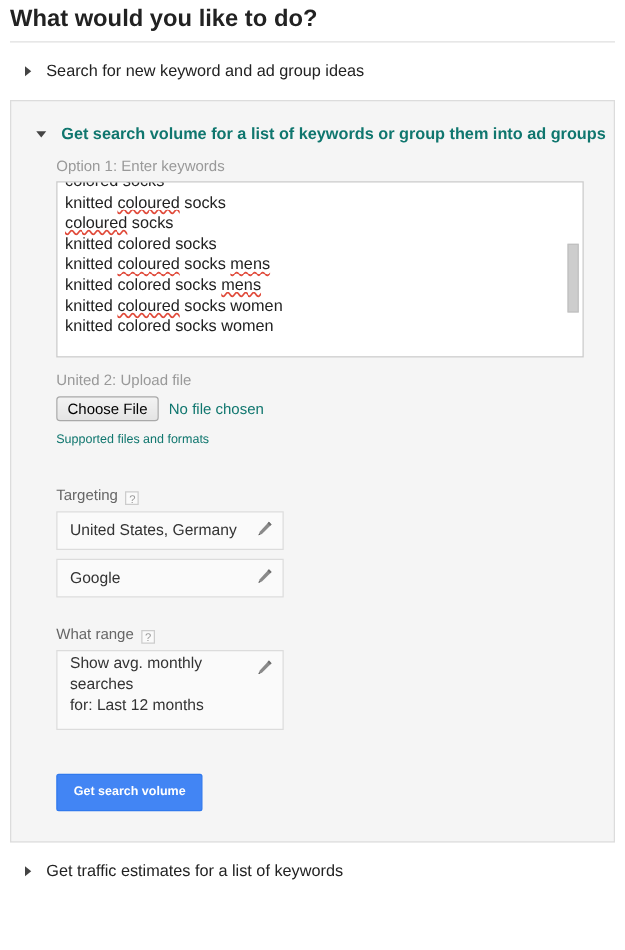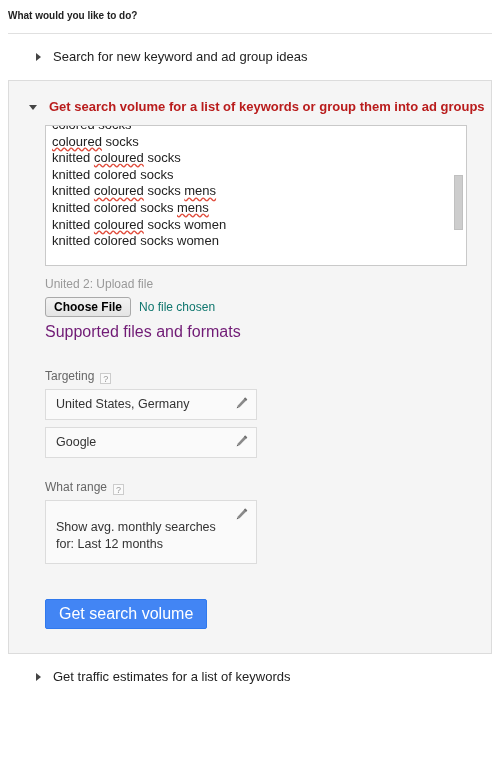--- a/index.html
+++ b/index.html
@@ -12,41 +12,41 @@
     height: 760px;
     overflow: hidden;
     font-family: "Liberation Sans", sans-serif;
     font-size: 13px;
     color: #222222;
     -webkit-font-smoothing: antialiased;
   }
 
   
   .page-heading {
-    font-size: 10px;
+    font-size: 19px;
     font-weight: bold;
     color: #222222;
     padding: 8px 4px 0 8px;
     line-height: 16px;
   }
   .hr-top {
     border-top: 1px solid #e0e0e0;
     margin: 9px 8px 0 8px;
     height: 0;
     font-size: 0;
   }
 
   
   .acc-row {
     height: 46px;
     display: flex;
     align-items: center;
     padding-left: 20px;
   }
-  .acc-row.collapsed-row { height: 46px; margin-left: 16px; }
+  .acc-row.collapsed-row { height: 46px; }
 
   .tri {
     width: 0;
     height: 0;
     margin-right: 12px;
     flex: 0 0 auto;
   }
   .tri-right {
     border-top: 4px solid transparent;
     border-bottom: 4px solid transparent;
@@ -59,21 +59,21 @@
   }
 
   .acc-label {
     font-size: 13px;
     color: #222222;
     line-height: 16px;
   }
   .acc-label-link {
     font-size: 13px;
     font-weight: bold;
-    color: #b91c1c;
+    color: #0f766e;
     line-height: 16px;
     cursor: pointer;
   }
 
   
   .panel {
     margin: 0 8px;
     background: #f5f5f5;
     border: 1px solid #dcdcdc;
     box-sizing: border-box;
@@ -176,41 +176,40 @@
   .choose-file-btn {
     font-family: "Liberation Sans", sans-serif;
     font-size: 12px;
     color: #000000;
     background: linear-gradient(#f3f3f3, #e4e4e4);
     border: 1px solid #a9a9a9;
     border-radius: 3px;
     padding: 2px 8px;
     line-height: 14px;
     cursor: pointer;
-    font-weight: bold;
   }
   .no-file-text {
     font-size: 12px;
     color: #0f766e;
     margin-left: 8px;
   }
   .link {
-    font-size: 16px;
-    color: #701a75;
+    font-size: 10px;
+    color: #0f766e;
     text-decoration: none;
     cursor: pointer;
     line-height: 16px;
     display: inline-block;
     margin-top: 6px;
   }
 
   
   .sel-field {
     position: relative;
-    width: 212px;
+    width: 182px;
     background: #fafafa;
     border: 1px solid #dcdcdc;
     box-sizing: border-box;
     padding: 6px 26px 6px 10px;
     margin-bottom: 7px;
     cursor: pointer;
   }
   .sel-text {
     font-size: 12.5px;
     color: #333333;
@@ -225,22 +224,22 @@
     height: 14px;
   }
 
   
   .btn-primary {
     display: inline-block;
     background: #4285f4;
     border: 1px solid #3079ed;
     border-radius: 2px;
     color: #ffffff;
-    font-size: 16px;
-    font-weight: normal;
+    font-size: 10px;
+    font-weight: bold;
     font-family: "Liberation Sans", sans-serif;
     padding: 7px 13px;
     line-height: 14px;
     cursor: pointer;
   }
 
   .spacer-24 { height: 24px; }
   .spacer-14 { height: 14px; }
   .spacer-10 { height: 10px; }
   .spacer-28 { height: 28px; }
@@ -259,31 +258,32 @@
 <div class="panel">
 
   <div class="panel-head">
     <span class="tri tri-down"></span>
     <span class="acc-label-link">Get search volume for a list of keywords or group them into ad groups</span>
   </div>
 
   <div class="panel-body">
 
     
+    <div class="field-label">Option 1: Enter keywords</div>
 
     <div class="kw-box">
       <div class="kw-inner">
         <div class="kw-line">
           <span>colored socks</span>
         </div>
         <div class="kw-line">
+          knitted <span class="sp">coloured</span> socks
+        </div>
+        <div class="kw-line">
           <span class="sp">coloured</span> socks
-        </div>
-        <div class="kw-line">
-          knitted <span class="sp">coloured</span> socks
         </div>
         <div class="kw-line">
           <span>knitted colored socks</span>
         </div>
         <div class="kw-line">
           knitted <span class="sp">coloured</span> socks <span class="sp">mens</span>
         </div>
         <div class="kw-line">
           knitted colored socks <span class="sp">mens</span>
         </div>
@@ -337,21 +337,21 @@
 
 
     <div class="spacer-14"></div>
 
     
     <div class="field-label-dark">
       <span>What range</span>
       <span class="help-icon">?</span>
     </div>
 
-    <div class="sel-field" style="padding-top:18px;padding-bottom:10px;">
+    <div class="sel-field" style="padding-top:1px;padding-bottom:10px;">
       <span class="sel-text">Show avg. monthly searches
 for: Last 12 months</span>
       <svg class="pencil" viewBox="0 0 16 16">
         <path d="M11.6 1.6 L14 4 L5.2 12.8 L2 14 L3.2 10.8 Z" fill="#8a8a8a"></path>
         <path d="M11.6 1.6 L14 4 L12.7 5.3 L10.3 2.9 Z" fill="#6f6f6f"></path>
         <path d="M2.6 12.3 L2 14 L3.7 13.4 Z" fill="#555555"></path>
       </svg>
     </div>
 
     <div class="spacer-28"></div>

